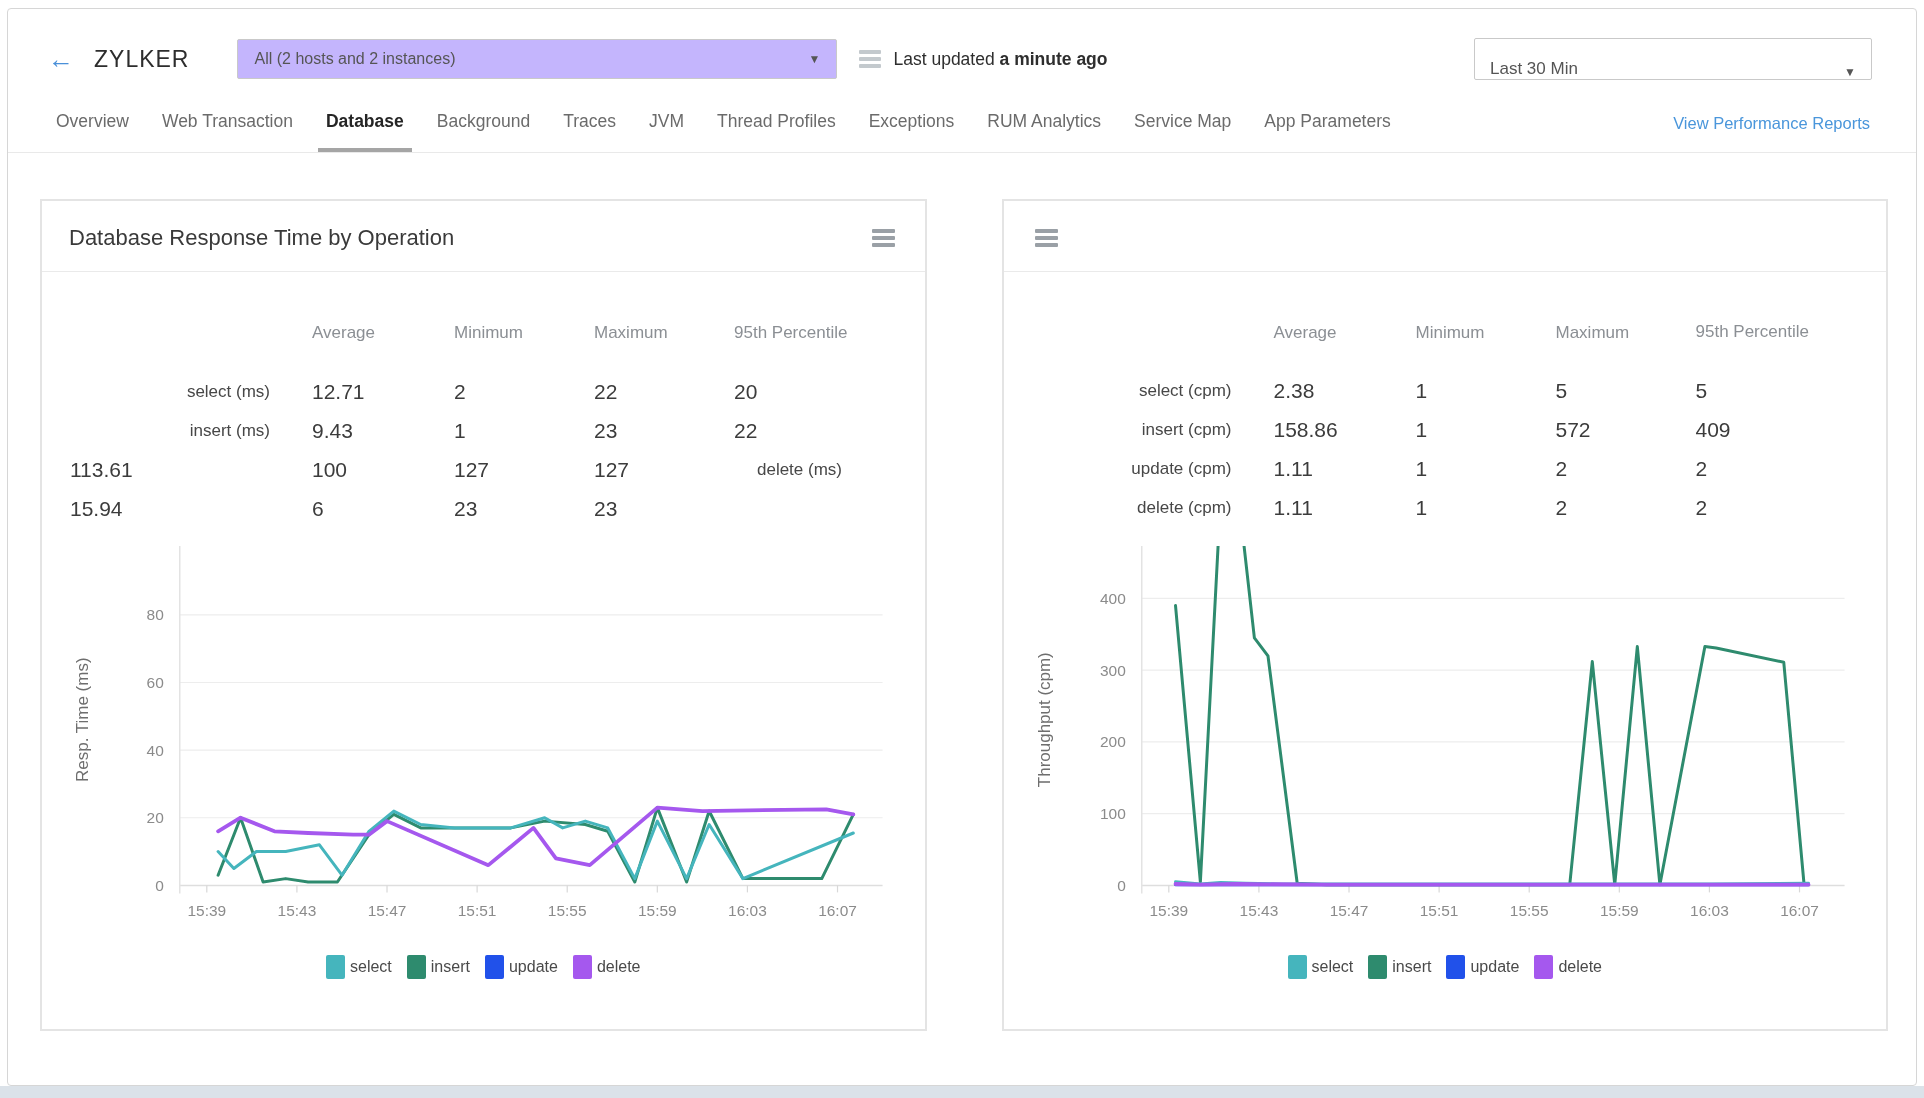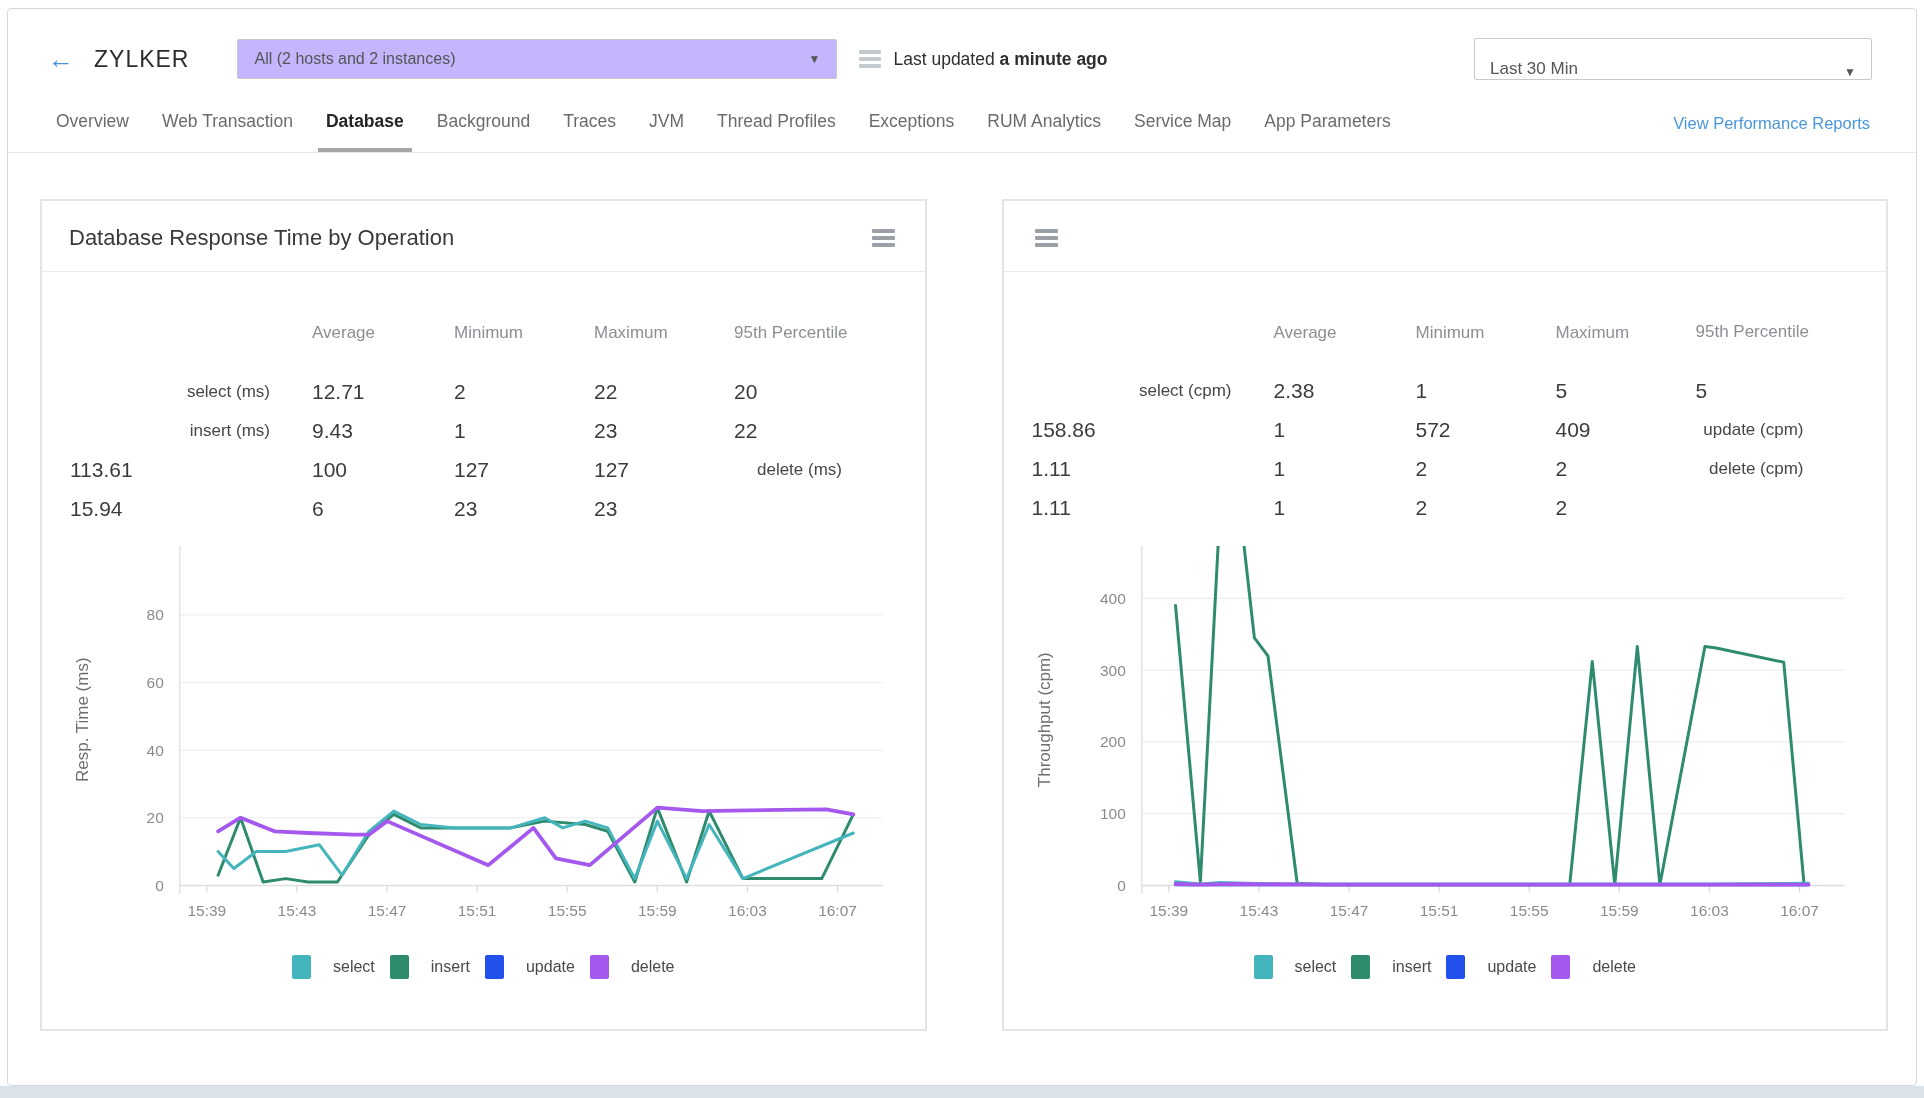--- a/index.html
+++ b/index.html
@@ -45,21 +45,21 @@
   
   .stats { display:grid; grid-template-columns:242px 142px 140px 140px 150px; padding:22px 24px 0 28px; }
   .stats .th { height:78px; display:flex; align-items:center; font-size:17px; color:#8b8f94; }
   .stats .th.wrap { max-width:114px; line-height:2.15; }
   .stats .cell { height:39px; display:flex; align-items:center; font-size:21px; color:#3c3c3c; }
   .stats .rowlabel { justify-content:flex-end; padding-right:42px; color:#474747; font-size:17px; }
 
   
   .chart { display:block; width:100%; margin-top:12px; }
   .legend { display:flex; justify-content:center; align-items:center; gap:15px; margin-top:14px; }
-  .legend-item { display:flex; align-items:center; gap:22px; cursor:pointer; }
+  .legend-item { display:flex; align-items:center; gap:5px; cursor:pointer; }
   .legend-swatch { width:19px; height:24px; border-radius:2px; }
   .legend-label { font-size:16px; color:#4a4a4a; }
 </style>
 </head>
 <body>
 
 <div class="page">
 
   <header class="topbar">
     <span class="back" style="color: rgb(74, 144, 217);">←</span>
@@ -206,20 +206,21 @@
           <div class="th"></div>
           <div class="th">Average</div>
           <div class="th">Minimum</div>
           <div class="th">Maximum</div>
           <div class="th wrap">95th Percentile</div>
           <div class="cell rowlabel">select (cpm)</div>
           <div class="cell">2.38</div>
           <div class="cell">1</div>
           <div class="cell">5</div>
           <div class="cell">5</div>
+          <div class="cell rowlabel">insert (cpm)</div>
           <div class="cell">158.86</div>
           <div class="cell">1</div>
           <div class="cell">572</div>
           <div class="cell">409</div>
           <div class="cell rowlabel">update (cpm)</div>
           <div class="cell">1.11</div>
           <div class="cell">1</div>
           <div class="cell">2</div>
           <div class="cell">2</div>
           <div class="cell rowlabel">delete (cpm)</div>

